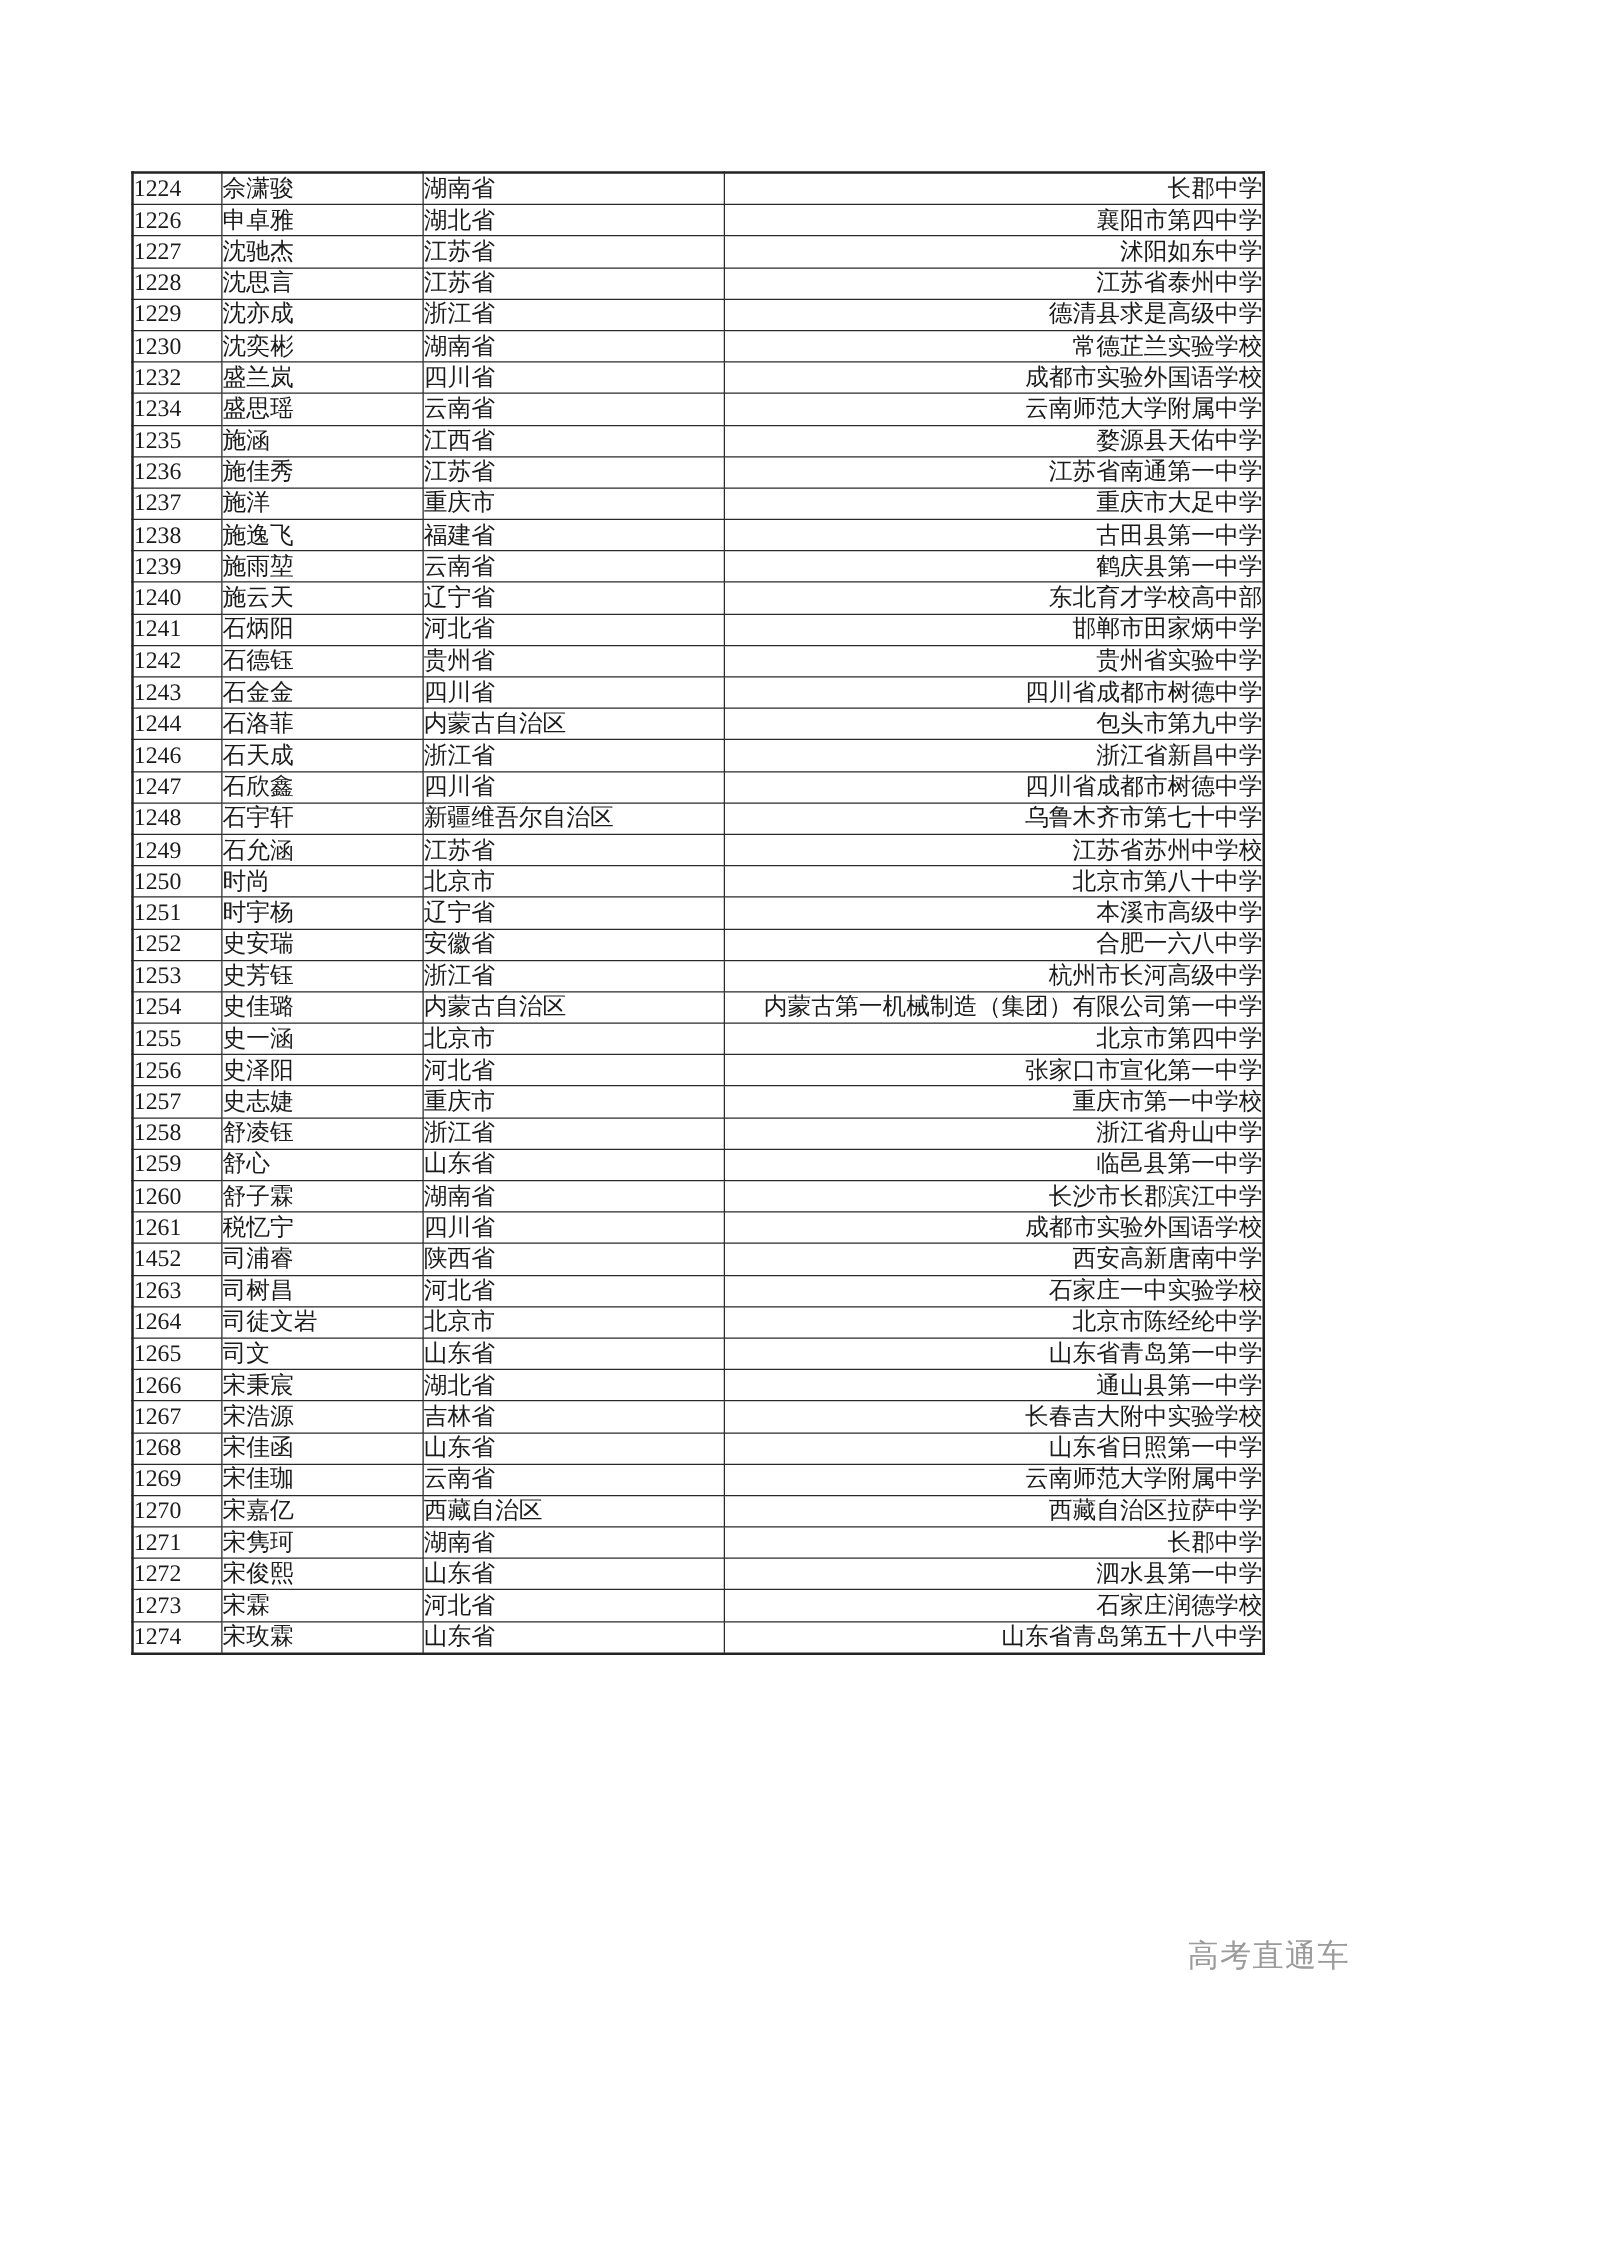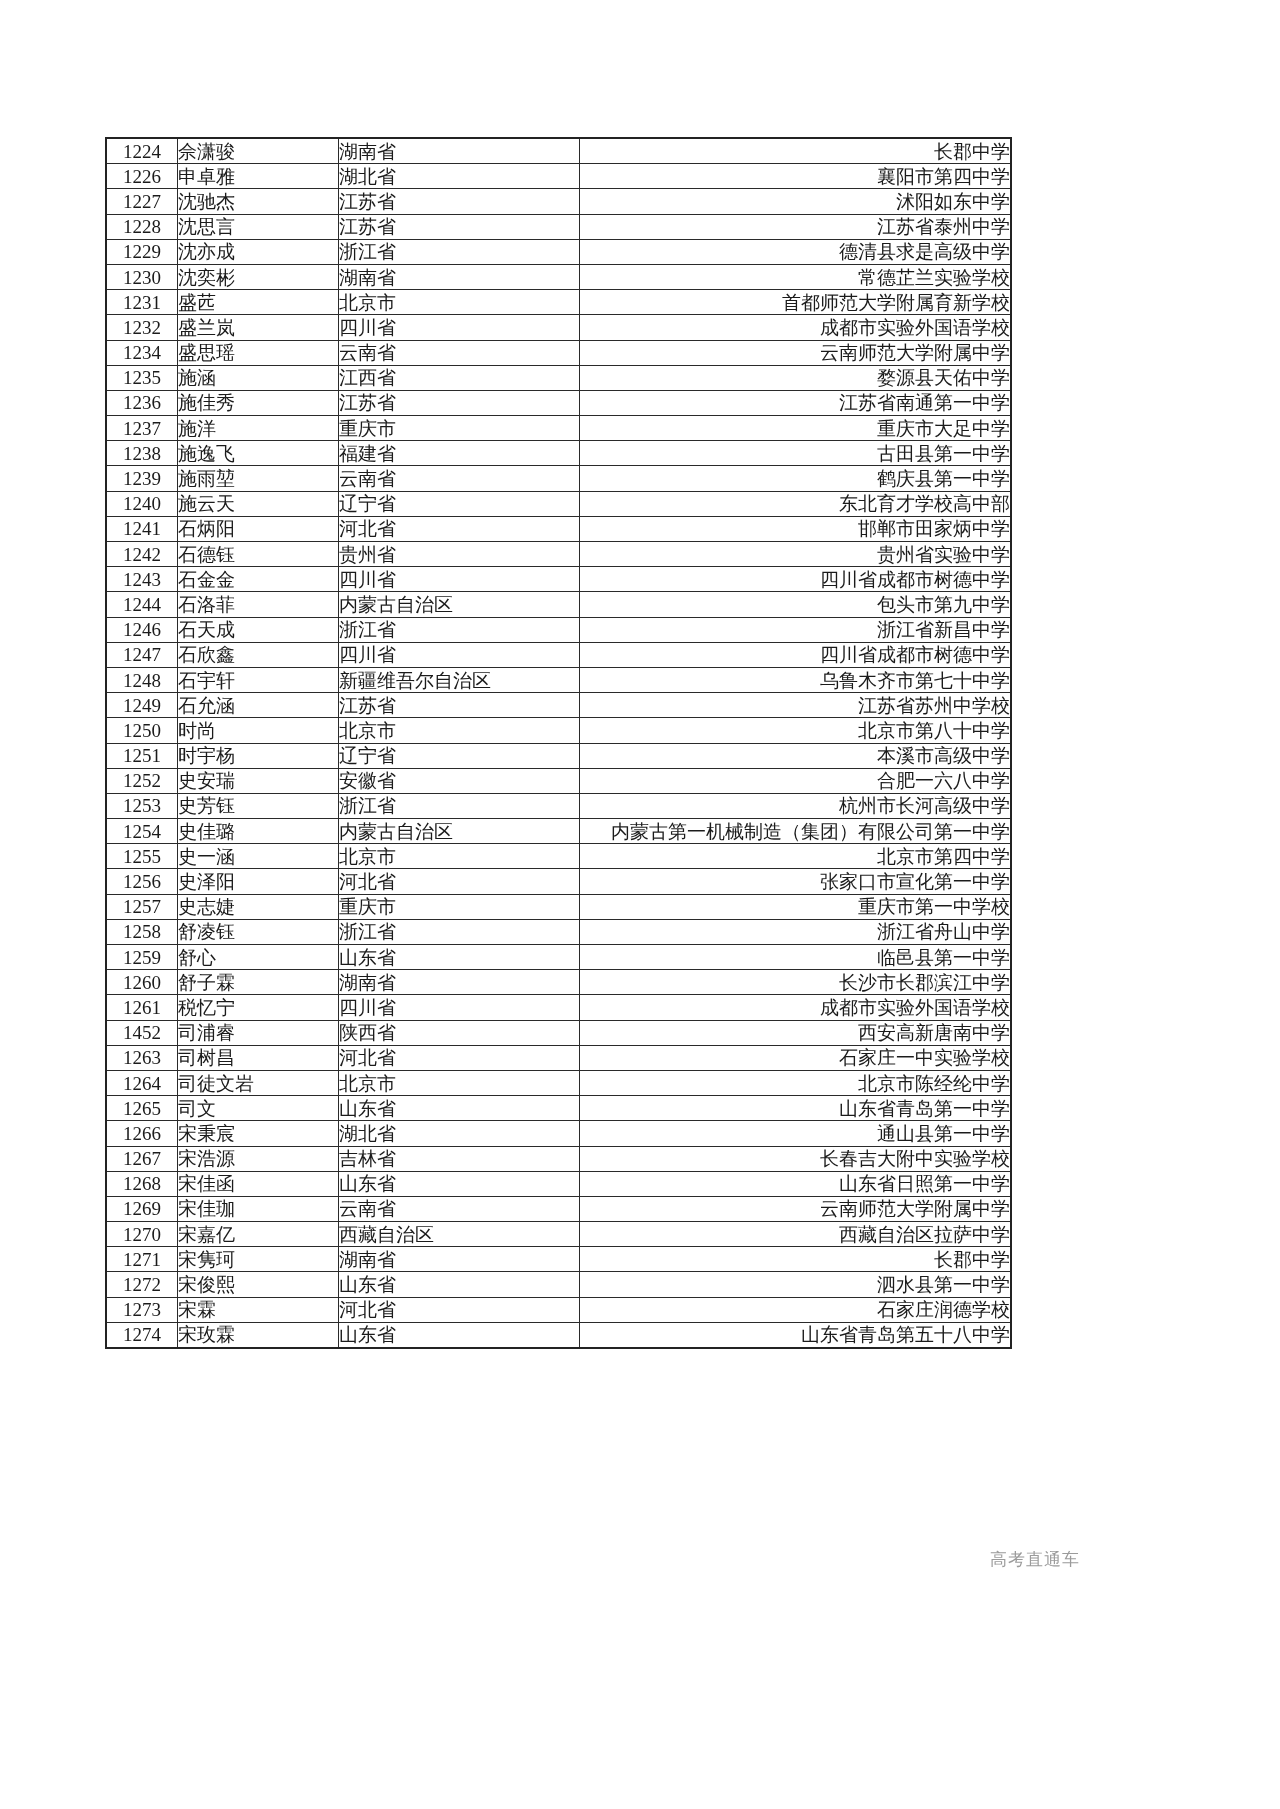--- a/index.html
+++ b/index.html
@@ -31,42 +31,42 @@
     height: 24.2px;
     font-size: 19px;
     line-height: 1;
     color: #1b1b1b;
     white-space: nowrap;
     padding: 0;
     vertical-align: middle;
   }
   td.c-no {
     width: 70px;
-    text-align: center;
+    text-align: left;
     margin-top: 12px;
   }
   td.c-name {
     width: 160px;
     padding-left: 9px;
   }
   td.c-prov {
     width: 240px;
     padding-left: 9px;
   }
   td.c-school {
     width: 430px;
     padding-left: 9px;
     overflow: visible;
     text-align: right;
   }
   .watermark {
     position: absolute;
     top: 1548px;
     right: 200px;
-    font-size: 17px;
+    font-size: 25px;
     color: #9b9b9b;
     letter-spacing: 1px;
   }
 </style>
 </head>
 <body>
 
 <div class="page">
   <table class="roster">
     <tbody>
@@ -100,26 +100,20 @@
           <td class="c-prov">浙江省</td>
           <td class="c-school">德清县求是高级中学</td>
         </tr>
         <tr>
           <td class="c-no">1230</td>
           <td class="c-name">沈奕彬</td>
           <td class="c-prov">湖南省</td>
           <td class="c-school">常德芷兰实验学校</td>
         </tr>
         <tr>
-          <td class="c-no">1231</td>
-          <td class="c-name">盛苉</td>
-          <td class="c-prov">北京市</td>
-          <td class="c-school">首都师范大学附属育新学校</td>
-        </tr>
-        <tr>
           <td class="c-no">1232</td>
           <td class="c-name">盛兰岚</td>
           <td class="c-prov">四川省</td>
           <td class="c-school">成都市实验外国语学校</td>
         </tr>
         <tr>
           <td class="c-no">1234</td>
           <td class="c-name">盛思瑶</td>
           <td class="c-prov">云南省</td>
           <td class="c-school">云南师范大学附属中学</td>

